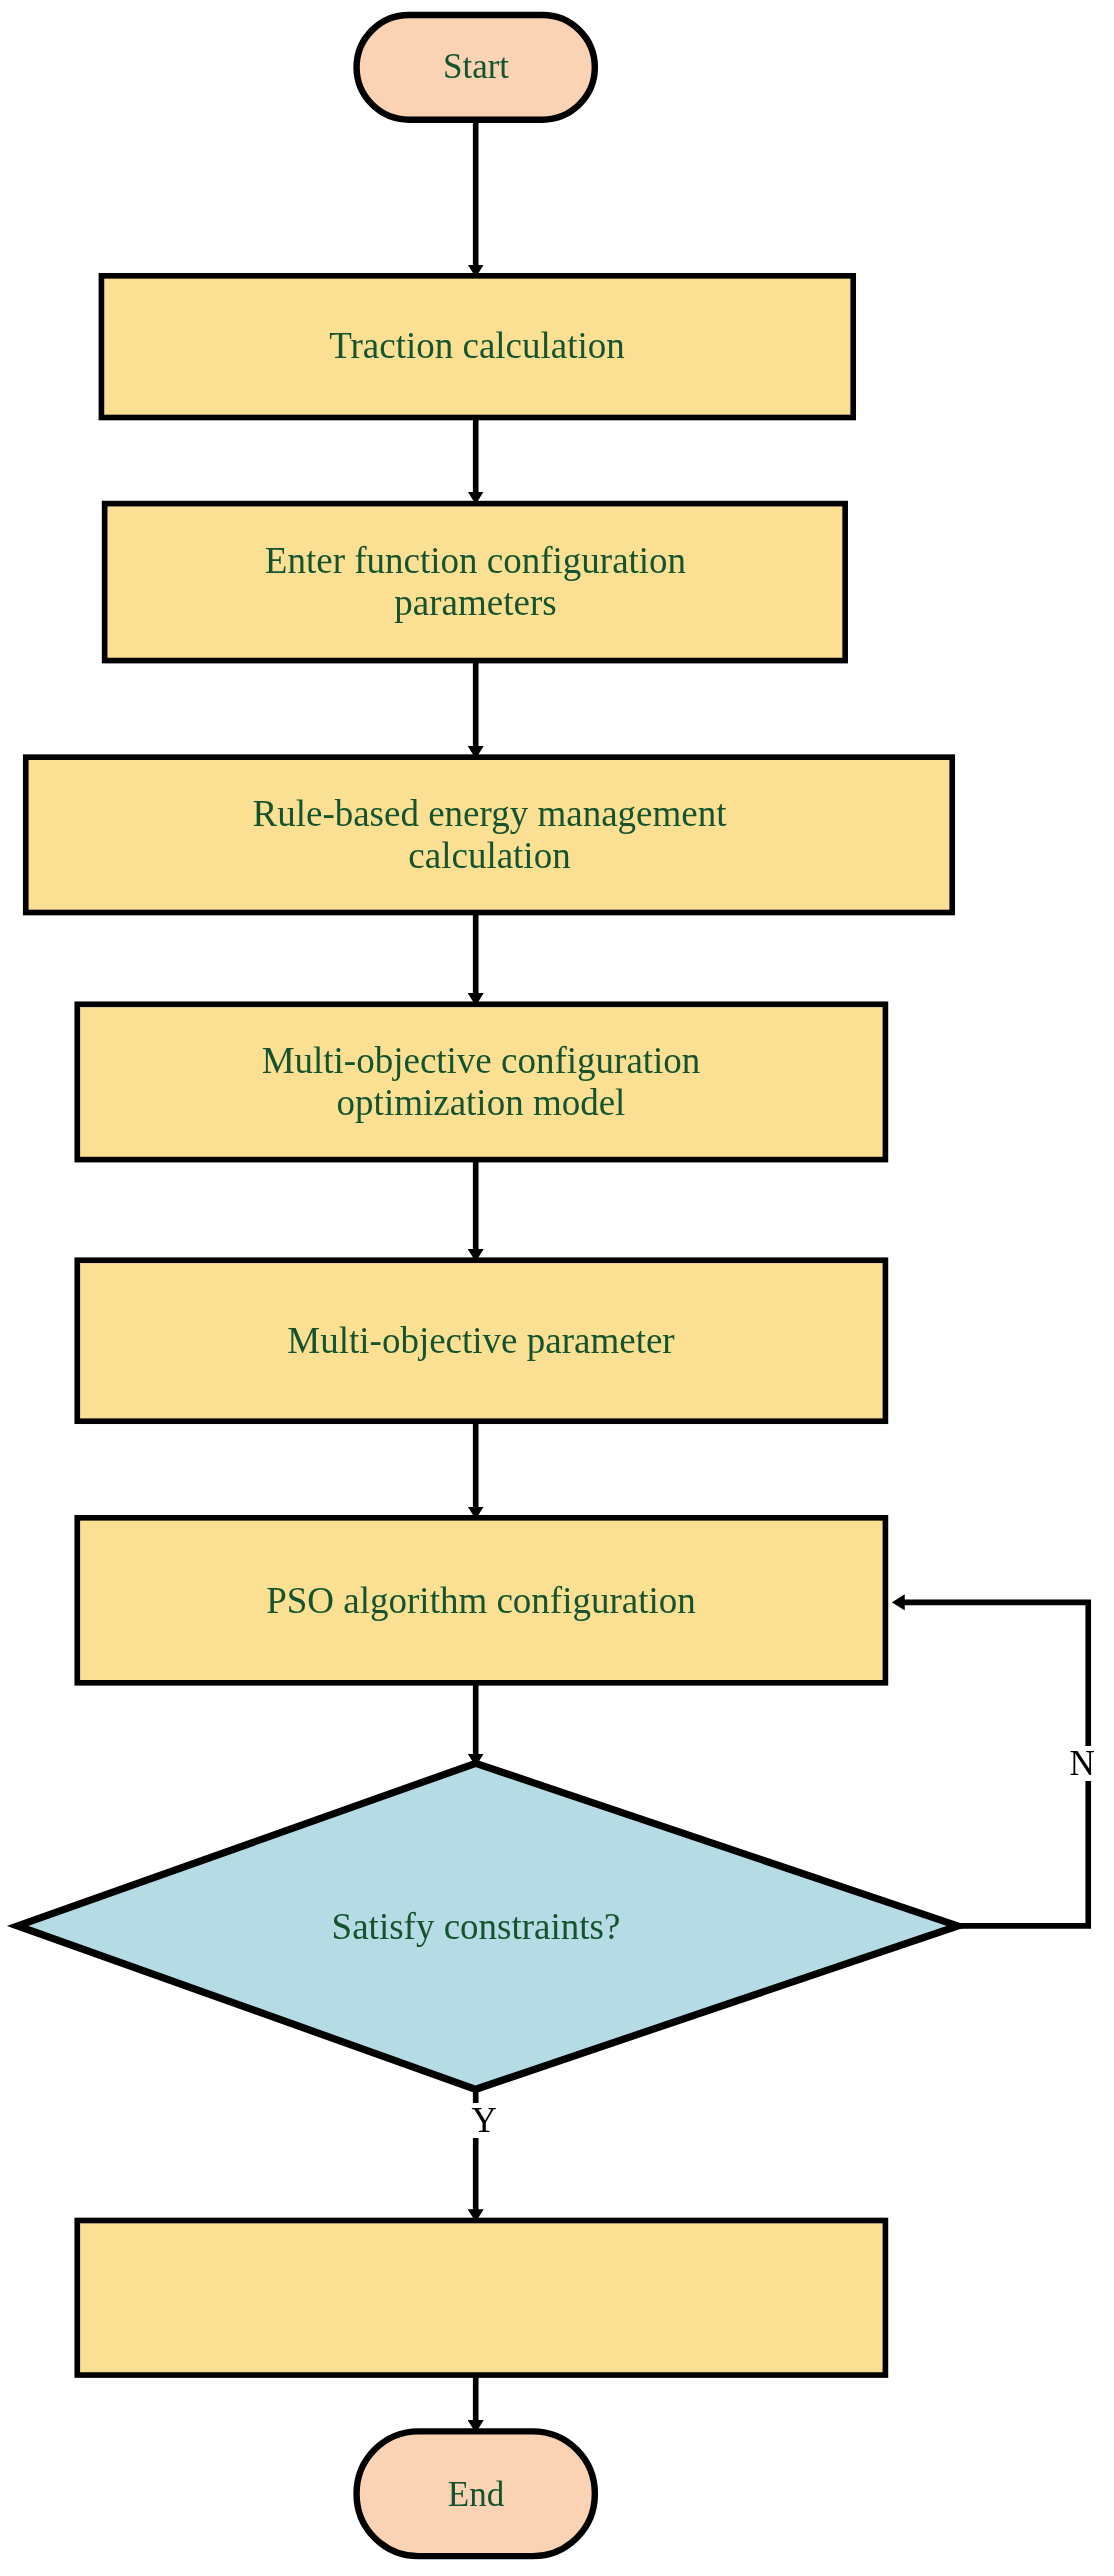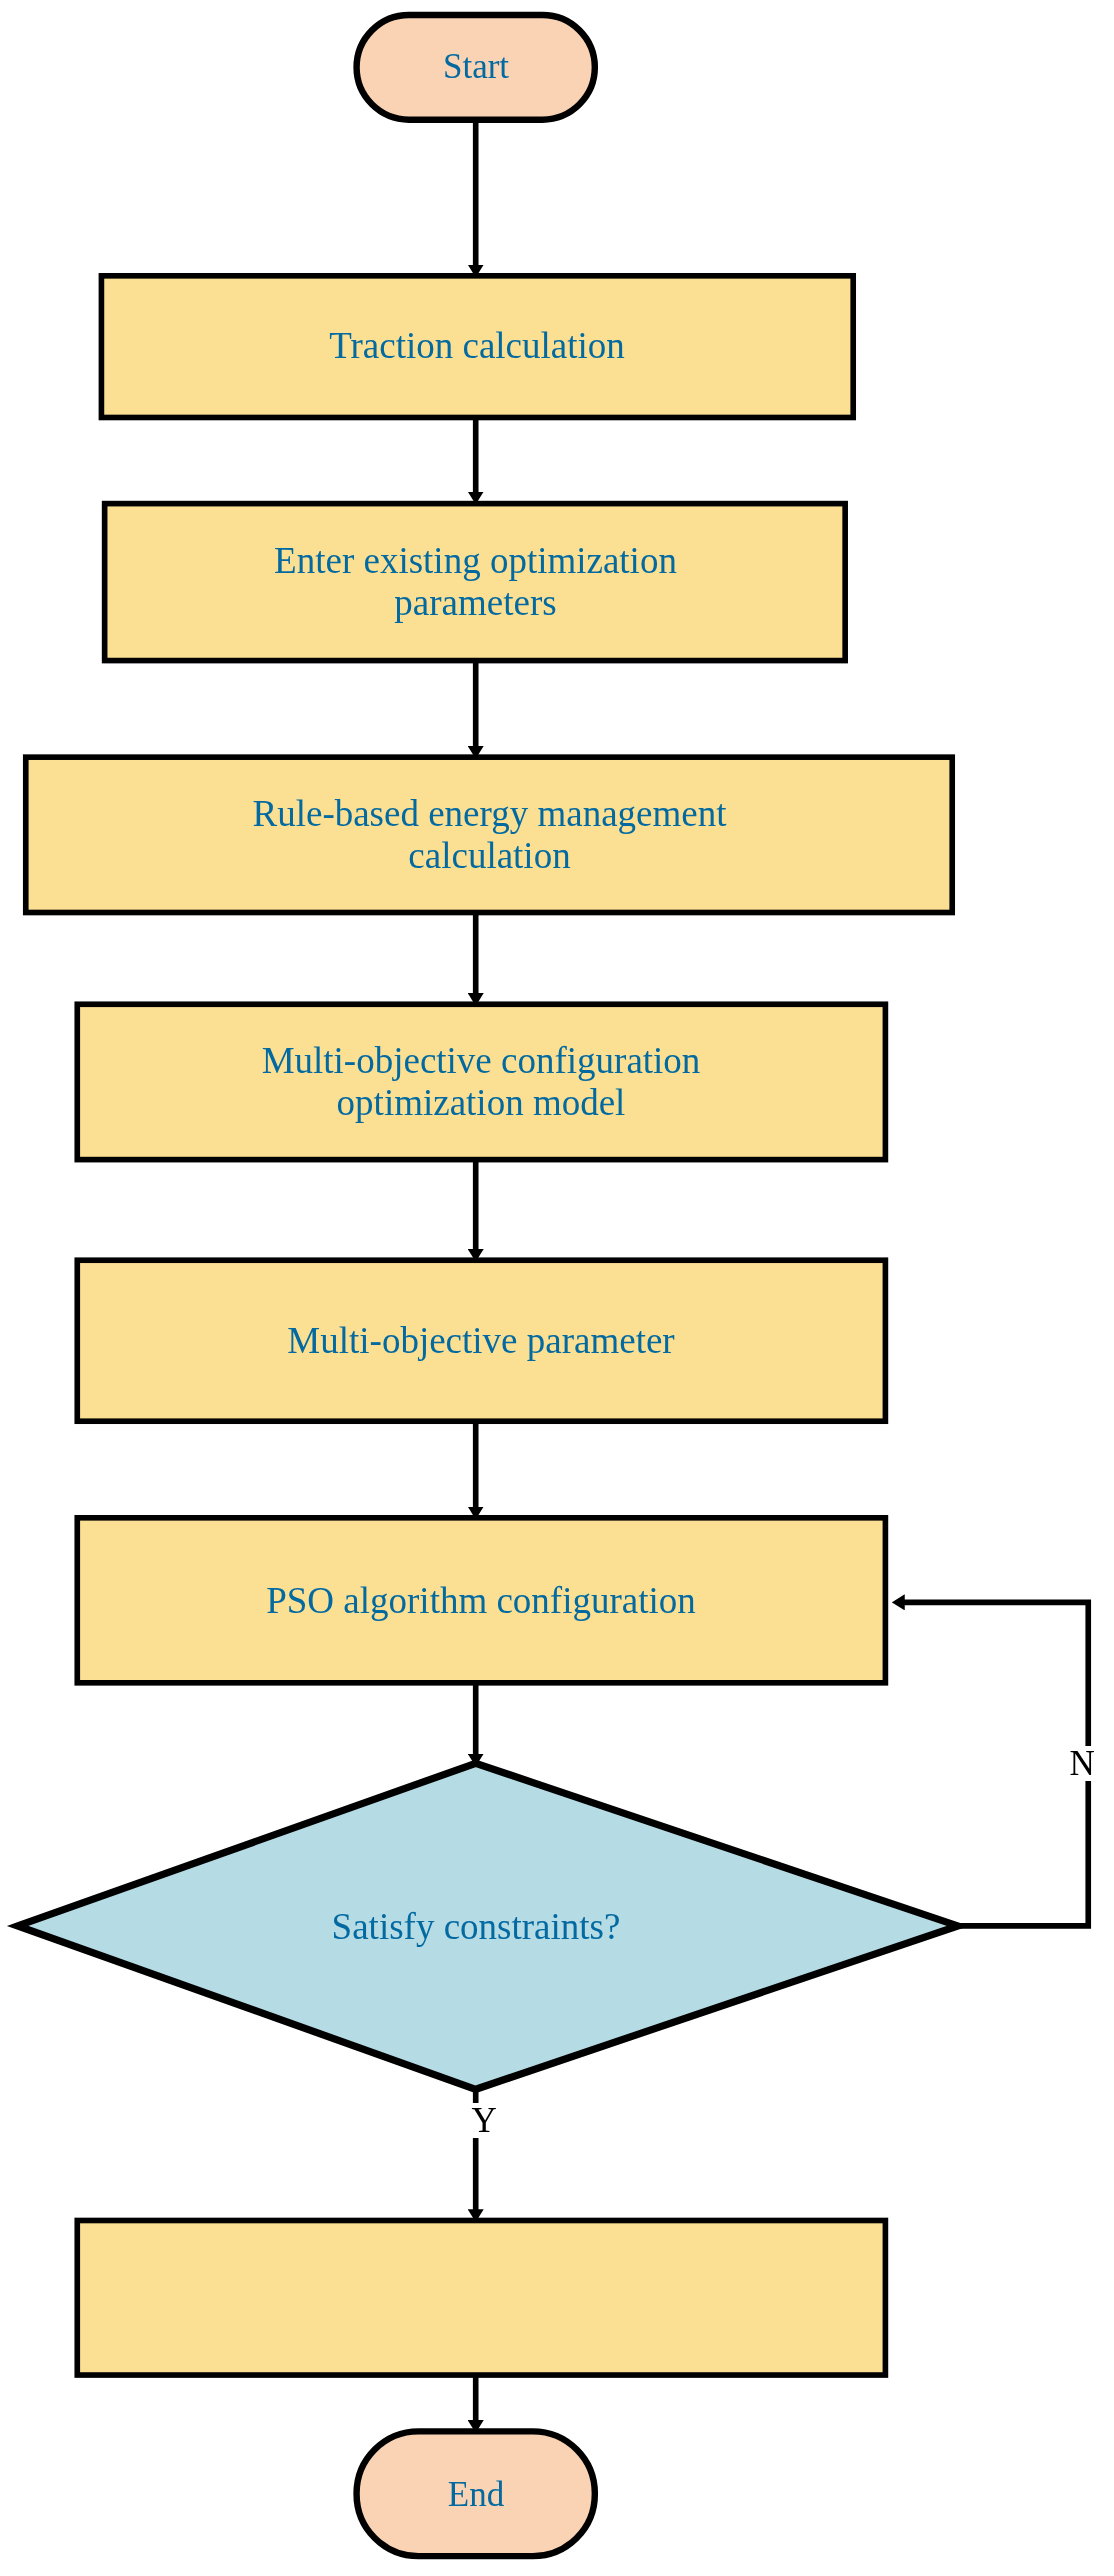--- a/index.html
+++ b/index.html
@@ -24,21 +24,21 @@
     top: 0;
     width: 1114px;
     height: 2576px;
   }
   .node-label {
     position: absolute;
     display: flex;
     align-items: center;
     justify-content: center;
     text-align: center;
-    color: #0369a1;
+    color: #14532d;
     line-height: 1.12;
     pointer-events: none;
     white-space: pre-line;
   }
   .terminal-label { font-size: 35px; }
   .process-label  { font-size: 37px; }
   .decision-label { font-size: 37px; }
   .edge-label {
     position: absolute;
     color: #000000;
@@ -95,21 +95,21 @@
 
     <rect x="96" y="2758" width="1004" height="192" fill="#fbe093" stroke="#000000" stroke-width="7"></rect>
 
     <rect x="443" y="3020" width="296" height="155" rx="77" ry="77" fill="#f9d3b4" stroke="#000000" stroke-width="8"></rect>
   </svg>
 
   <div class="node-label terminal-label" style="left:357px; top:14.5px; width:238px; height:105px;">Start</div>
 
   <div class="node-label process-label" style="left:101px; top:275px; width:752px; height:142px;font-family:Liberation Serif, serif;">Traction calculation</div>
 
-  <div class="node-label process-label" style="left:105px; top:503px; width:741px; height:157px;">Enter existing optimization
+  <div class="node-label process-label" style="left:105px; top:503px; width:741px; height:157px;">Enter function configuration
 parameters</div>
 
   <div class="node-label process-label" style="left:26px; top:757px; width:927px; height:155px;">Rule-based energy management
 calculation</div>
 
   <div class="node-label process-label" style="left:77px; top:1004px; width:808px; height:155px;">Multi-objective configuration
 optimization model</div>
 
   <div class="node-label process-label" style="left:77px; top:1260px; width:808px; height:161px;">Multi-objective parameter</div>
 

